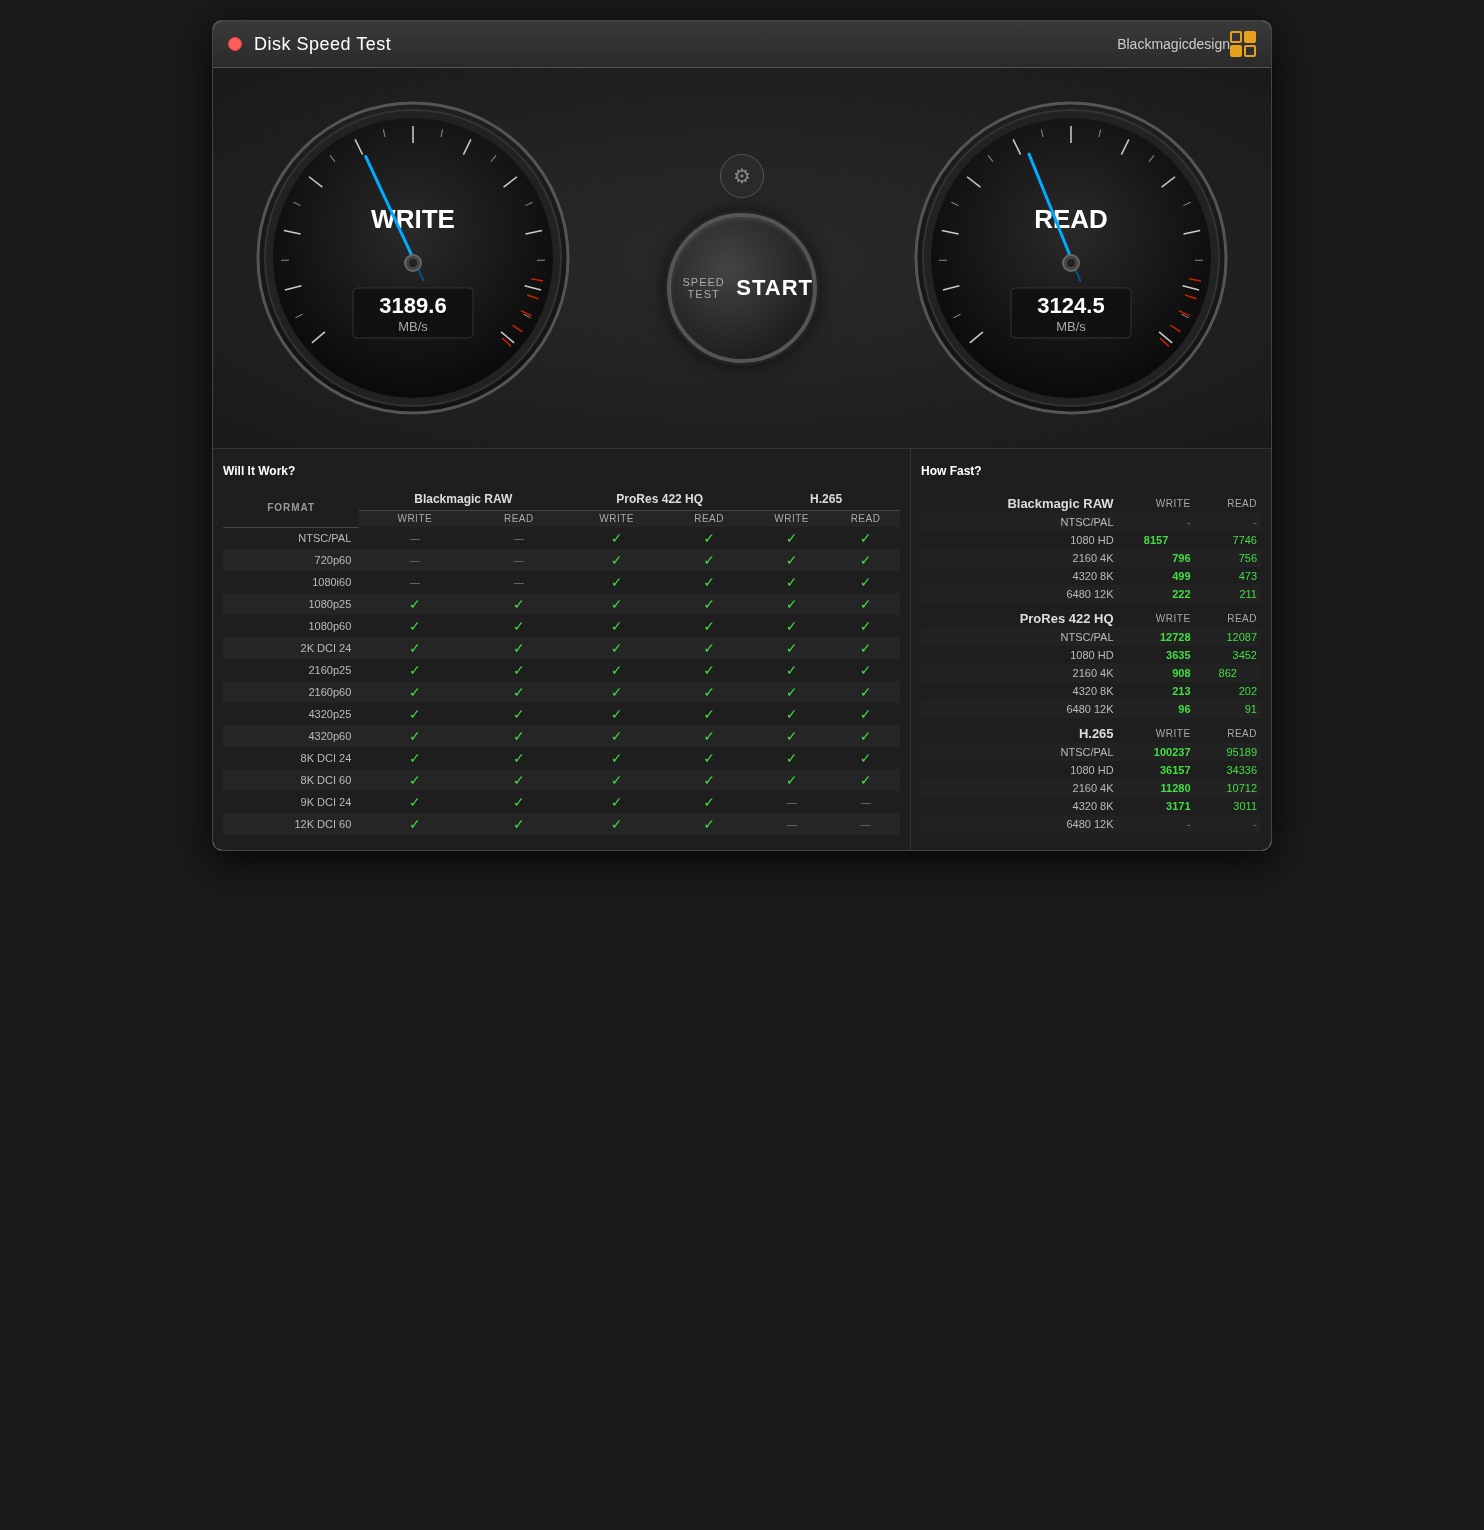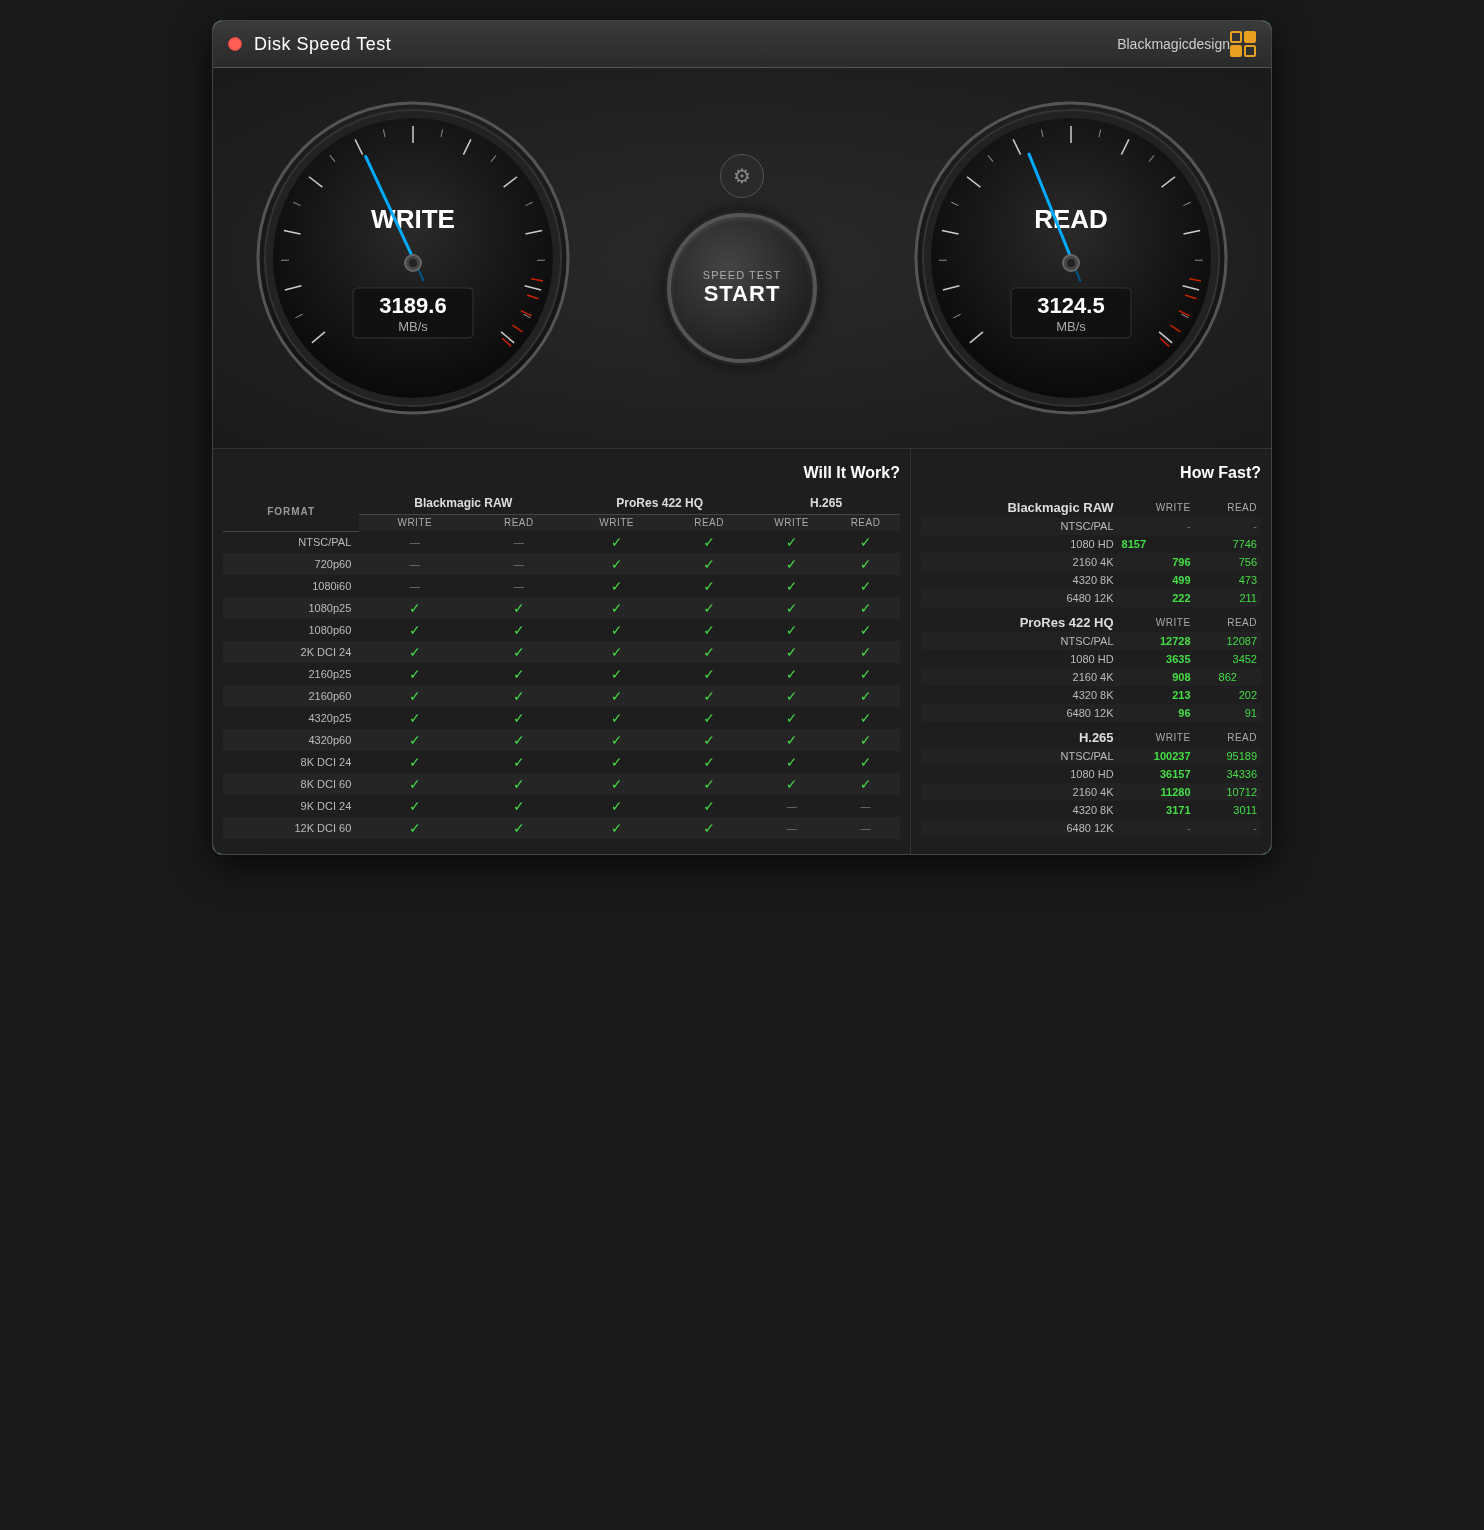--- a/index.html
+++ b/index.html
@@ -104,23 +104,23 @@
       color: #888;
       font-size: 20px;
     }
     .start-btn {
       width: 150px; height: 150px;
       background: radial-gradient(circle at 40% 35%, #444, #111);
       border-radius: 50%;
       border: 4px solid #555;
       box-shadow: 0 0 0 3px #222, 0 0 20px rgba(0,0,0,0.8), inset 0 2px 4px rgba(255,255,255,0.1);
       display: flex;
-      flex-direction: column;
+      flex-direction: row;
       align-items: center;
-      justify-content: center;
+      justify-content: space-between;
       cursor: pointer;
       color: white;
       text-align: center;
     }
     .start-btn-sub {
       font-size: 11px;
       color: #aaa;
       letter-spacing: 1px;
       text-transform: uppercase;
     }
@@ -138,23 +138,23 @@
     .will-it-work {
       flex: 1;
       border-right: 1px solid #333;
       padding: 15px 10px;
     }
     .how-fast {
       width: 360px;
       padding: 15px 10px;
     }
     .section-title {
-      text-align: right;
+      text-align: left;
       color: #fff;
-      font-size: 16px;
+      font-size: 12px;
       font-weight: bold;
       margin-bottom: 10px;
     }
     
     .wiw-table {
       width: 100%;
       border-collapse: collapse;
       font-size: 12px;
     }
     .wiw-table th {
@@ -557,21 +557,21 @@
     <td style="text-align:right;font-size:10px;color:#aaa;font-weight:normal;text-transform:uppercase;letter-spacing:0.5px">WRITE</td>
     <td style="text-align:right;font-size:10px;color:#aaa;font-weight:normal;text-transform:uppercase;letter-spacing:0.5px">READ</td>
   </tr>
             <tr>
       <td class="label">NTSC/PAL</td>
       <td class="dash" style="text-align:right">-</td>
       <td class="dash" style="text-align:right">-</td>
     </tr>
             <tr>
       <td class="label">1080 HD</td>
-      <td class="val-write" style="text-align:left">8157</td>
+      <td class="val-write" style="text-align:center">8157</td>
       <td class="val-read" style="text-align:right">7746</td>
     </tr>
             <tr>
       <td class="label">2160 4K</td>
       <td class="val-write" style="text-align:right">796</td>
       <td class="val-read" style="text-align:right">756</td>
     </tr>
             <tr>
       <td class="label">4320 8K</td>
       <td class="val-write" style="text-align:right">499</td>

